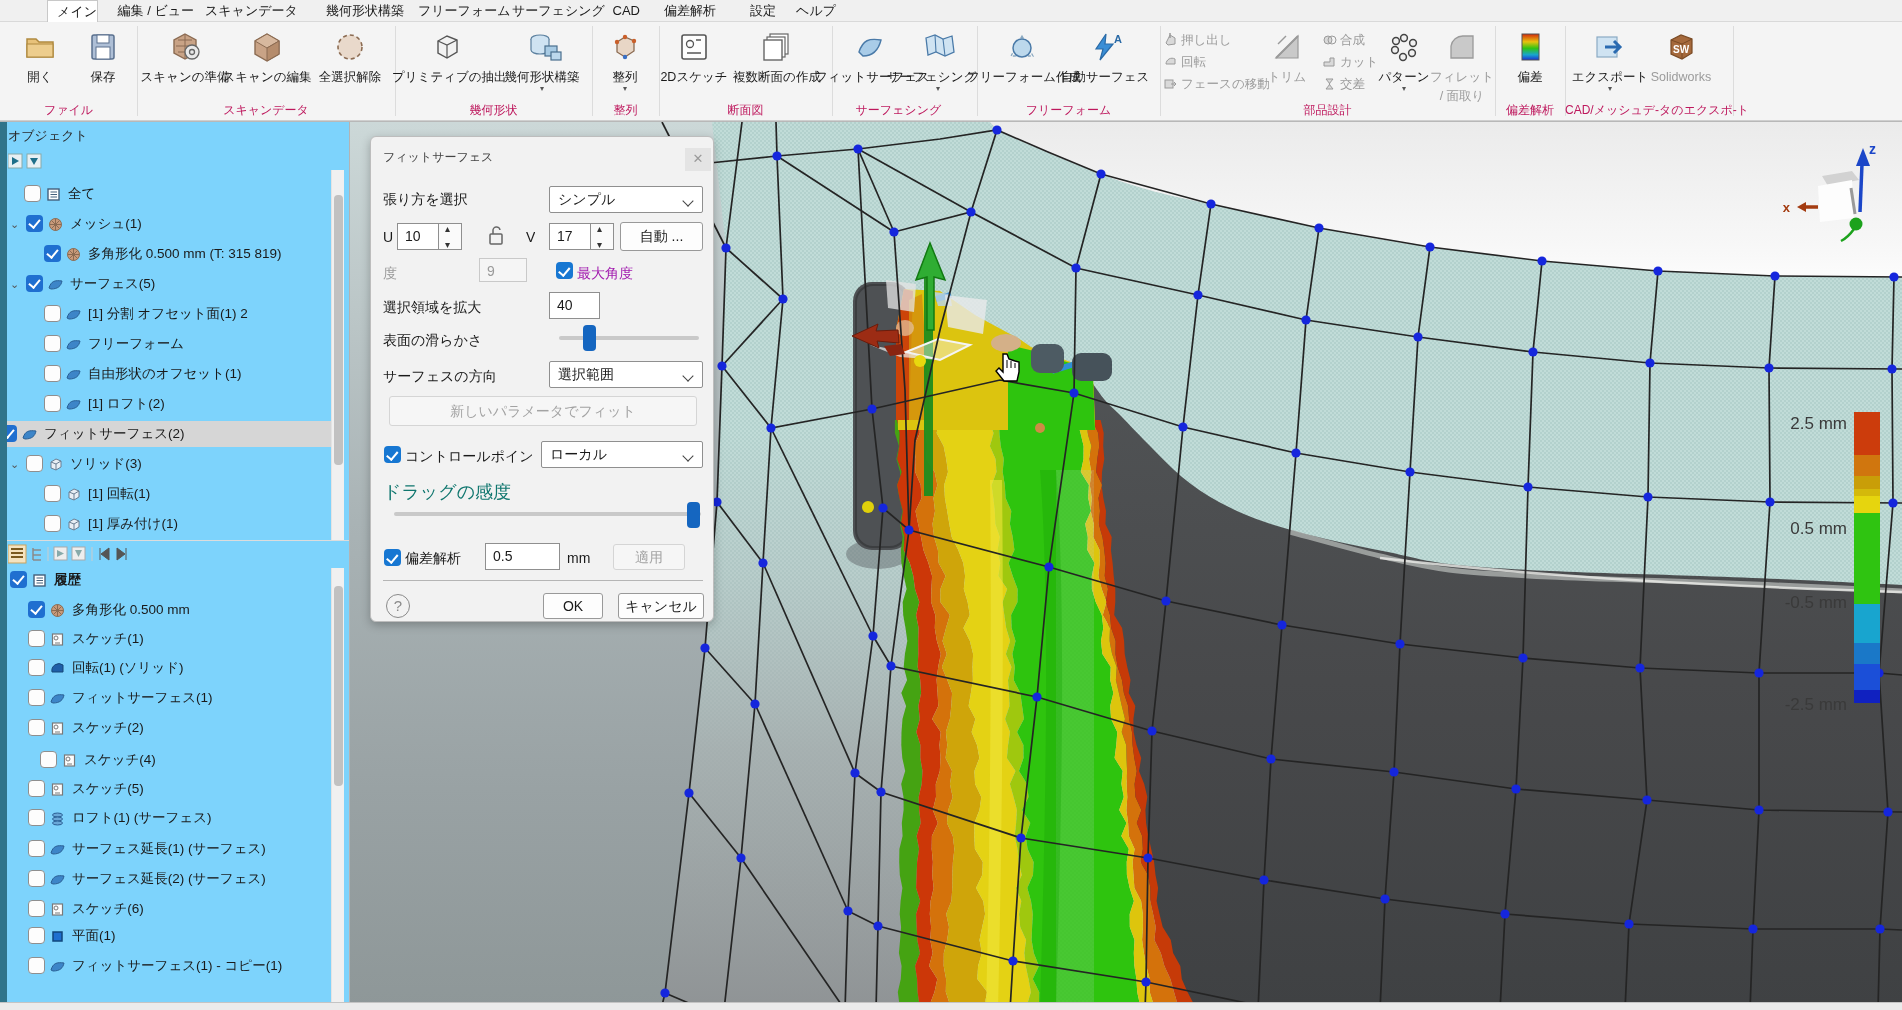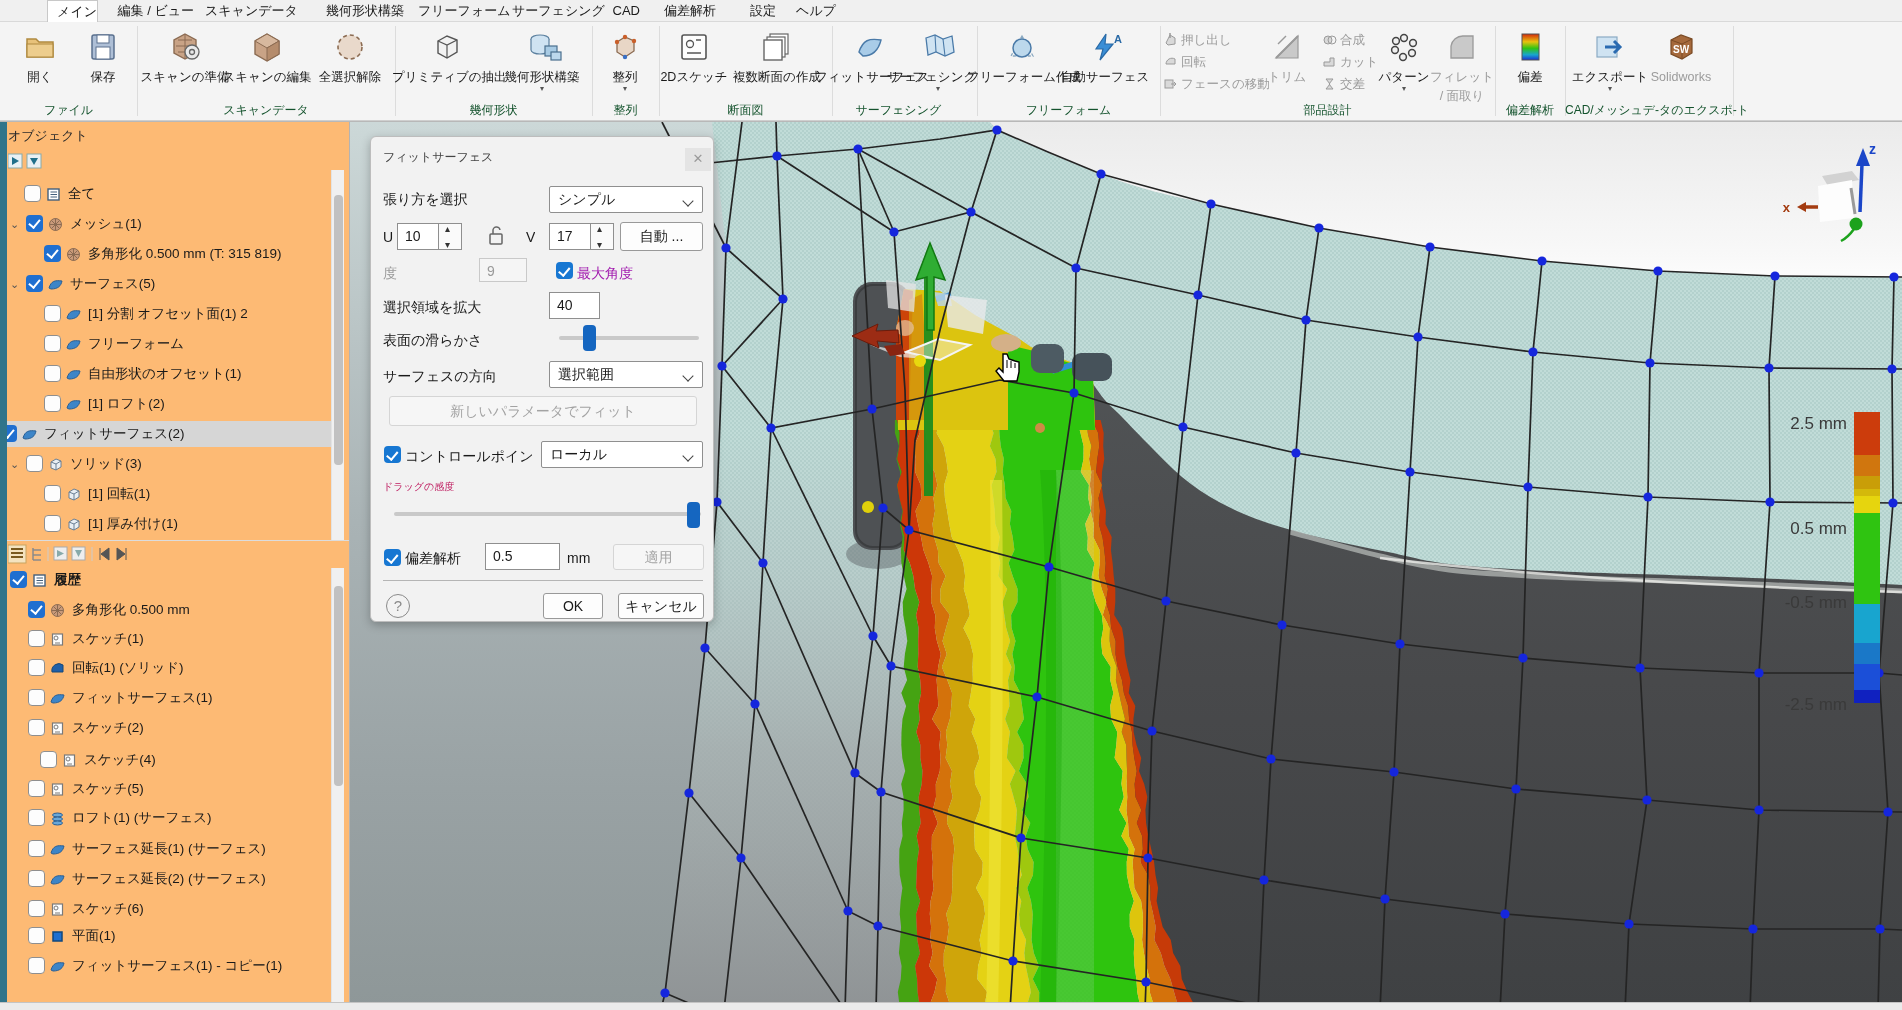--- a/index.html
+++ b/index.html
@@ -2,30 +2,30 @@
 <html><head><meta charset="utf-8"><style>
 *{margin:0;padding:0;box-sizing:border-box}
 html,body{width:1902px;height:1010px;overflow:hidden;font-family:"Liberation Sans",sans-serif;background:#f0f0f0;position:relative}
 
 #menubar{position:absolute;left:0;top:0;width:1902px;height:22px;background:#f0f0f0;border-bottom:1px solid #d9d9d9;font-size:13px;color:#1a1a1a}
 #menubar .tab{position:absolute;top:0;height:22px;line-height:21px;text-align:right;white-space:nowrap}
 #menubar .active{background:#fff;border:1px solid #c8c8c8;border-bottom:none}
 
 #ribbon{position:absolute;left:0;top:22px;width:1902px;height:99px;background:#f4f4f4;border-bottom:1px solid #cfcfcf}
 .rsep{position:absolute;top:4px;height:90px;width:1px;background:#dcdcdc}
-.glabel{position:absolute;top:80px;font-size:12px;color:#14532d;text-align:center;white-space:nowrap}
+.glabel{position:absolute;top:80px;font-size:12px;color:#be185d;text-align:center;white-space:nowrap}
 .ritem{position:absolute;top:8px;text-align:center;white-space:nowrap}
 .ritem .ic{display:block;margin:0 auto 3px auto;width:34px;height:34px}
 .ritem .lb{font-size:12.5px;color:#1a1a1a}
 .ritem .lb.dis{color:#9b9b9b}
 .drop{font-size:8px;color:#555;line-height:6px}
 .smallitem{position:absolute;font-size:12.5px;color:#9b9b9b;white-space:nowrap;height:16px;line-height:16px}
 .smallitem svg{vertical-align:-3px;margin-right:3px}
 
-#lpanel{position:absolute;left:0;top:122px;width:349px;height:888px;background:#fdba74}
+#lpanel{position:absolute;left:0;top:122px;width:349px;height:888px;background:#7dd3fc}
 #ltealbar{position:absolute;left:0;top:122px;width:7px;height:888px;background:#30748a}
 .phead{font-size:13px;color:#2a2a2a;padding:5px 0 3px 8px}
 .trow{position:absolute;left:8px;height:26px;line-height:26px;font-size:13.5px;color:#1a1a1a;white-space:nowrap}
 .trow .cb{display:inline-block;width:17px;height:17px;border-radius:4px;vertical-align:-4px;margin-right:5px}
 .cb.un{background:#fdfdfd;border:1.5px solid #8f8f8f}
 .cb.ch{background:#1f6fd0;position:relative}
 .cb.ch:after{content:"";position:absolute;left:4.5px;top:2px;width:5px;height:9px;border:solid #fff;border-width:0 2px 2px 0;transform:rotate(40deg)}
 .iticon{display:inline-block;width:17px;height:17px;vertical-align:-4px;margin-right:5px}
 .sbar{position:absolute;width:13px;background:#f0f0f0;border-left:1px solid #e3e3e3}
 .sthumb{position:absolute;left:2px;width:9px;background:#c1c1c1;border-radius:4px}
@@ -586,27 +586,27 @@
     <div class="inp" style="left:178px;top:155px;width:51px;height:27px">40</div>
     <div class="lbl" style="left:12px;top:195px;color:#1a1a1a;font-size:14px">表面の滑らかさ</div>
     <div class="slider" style="left:188px;top:199px;width:140px"></div>
     <div class="shandle" style="left:212px;top:188px"></div>
     <div class="lbl" style="left:12px;top:231px;color:#1a1a1a;font-size:14px">サーフェスの方向</div>
     <div class="dd" style="left:178px;top:224px;width:154px;height:27px">選択範囲</div>
     <div class="btn dis" style="left:18px;top:259px;width:308px;height:30px;line-height:28px">新しいパラメータでフィット</div>
     <div class="dcb" style="left:13px;top:309px"></div>
     <div class="lbl" style="left:34px;top:311px;width:132px;color:None;font-size:14px">コントロールポイント表示</div>
     <div class="dd" style="left:170px;top:304px;width:162px;height:27px">ローカル</div>
-    <div class="lbl" style="left:12px;top:343px;color:#be185d;font-size:10px">ドラッグの感度</div>
+    <div class="lbl" style="left:12px;top:343px;color:#0f766e;font-size:18px">ドラッグの感度</div>
     <div class="slider" style="left:23px;top:375px;width:307px"></div>
     <div class="shandle" style="left:316px;top:365px"></div>
     <div class="dcb" style="left:13px;top:412px"></div>
     <div class="lbl" style="left:34px;top:413px;color:#1a1a1a;font-size:14px">偏差解析</div>
     <div class="inp" style="left:114px;top:406px;width:75px;height:27px">0.5</div>
     <div class="lbl" style="left:196px;top:413px;color:#1a1a1a;font-size:14px">mm</div>
-    <div class="btn dis" style="left:242px;top:407px;width:91px;height:26px;line-height:24px">適用</div>
+    <div class="btn dis" style="left:242px;top:407px;width:72px;height:26px;line-height:24px">適用</div>
     <div style="position:absolute;left:12px;top:443px;width:320px;height:1px;background:#b5b5b5"></div>
     <div style="position:absolute;left:15px;top:457px;width:24px;height:24px;border:1.5px solid #8a8a8a;border-radius:50%;color:#8a8a8a;text-align:center;line-height:22px;font-size:15px">?</div>
     <div class="btn" style="left:172px;top:456px;width:60px;height:26px;line-height:24px">OK</div>
     <div class="btn" style="left:247px;top:456px;width:86px;height:26px;line-height:24px">キャンセル</div>
   </div>
 <div id="vline"></div>
 <div id="topline"></div>
 <div id="status"></div>
 </body></html>

